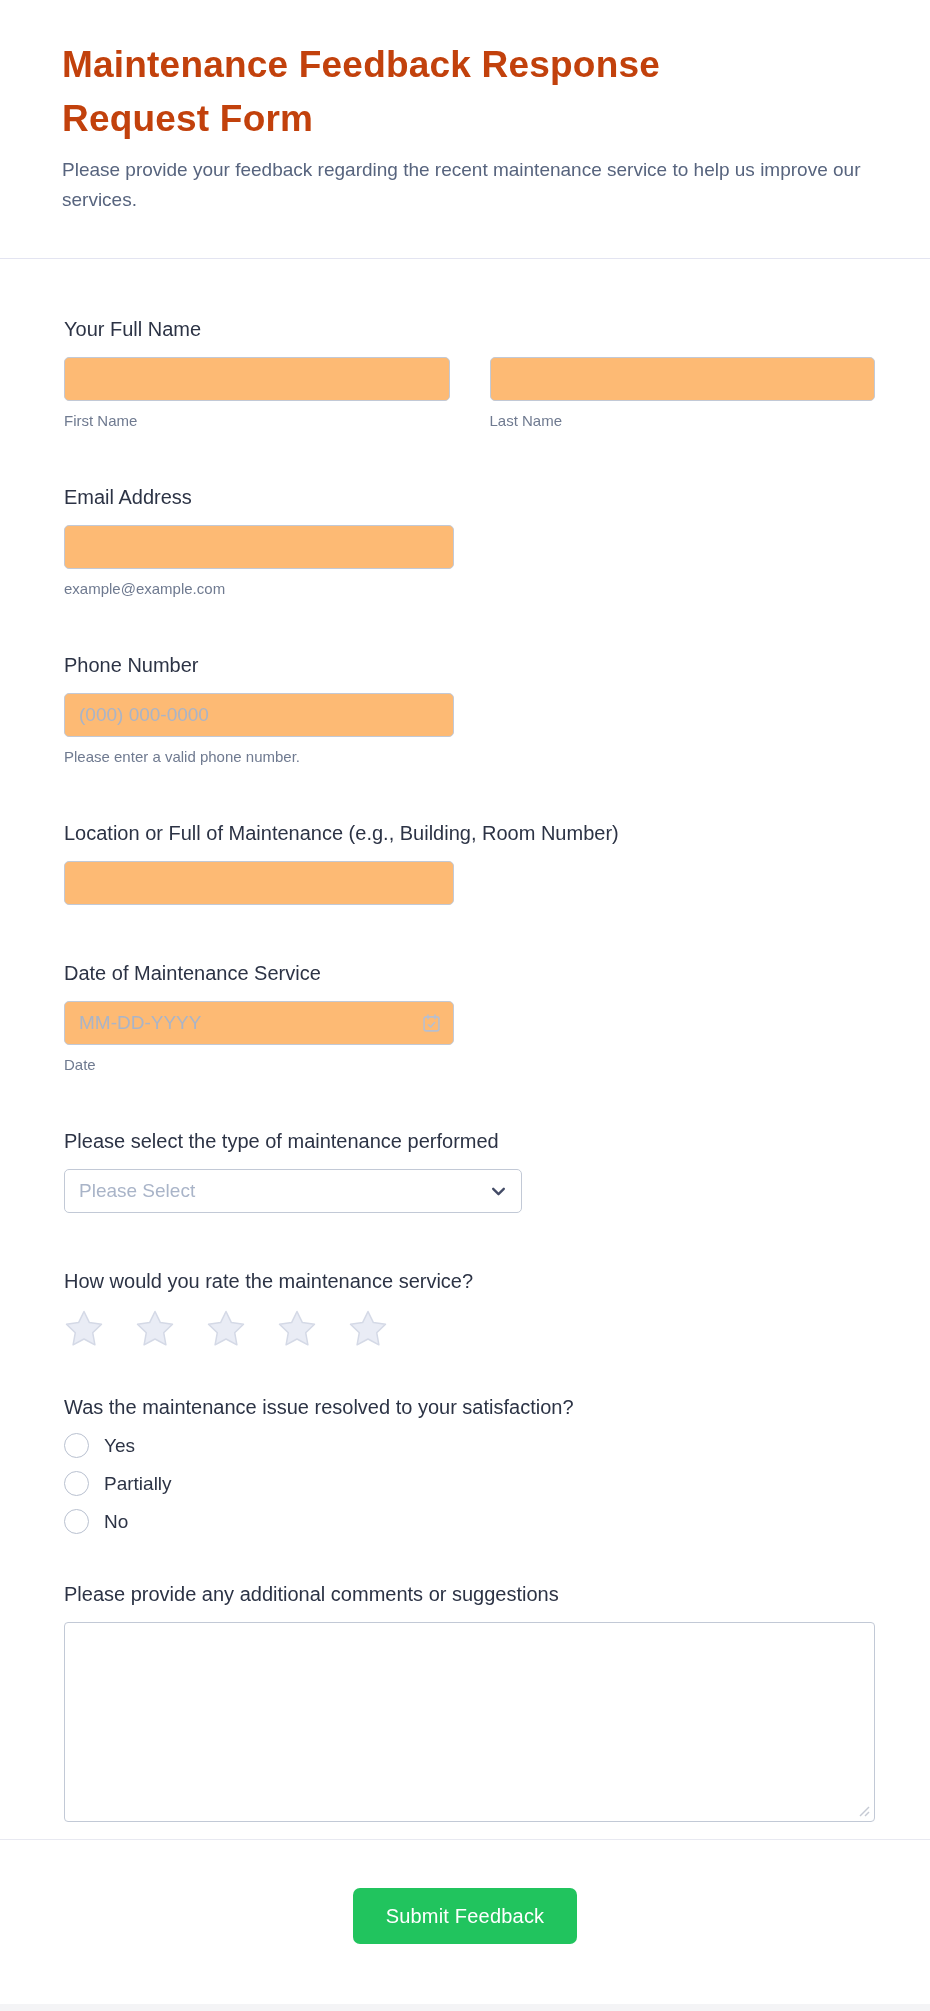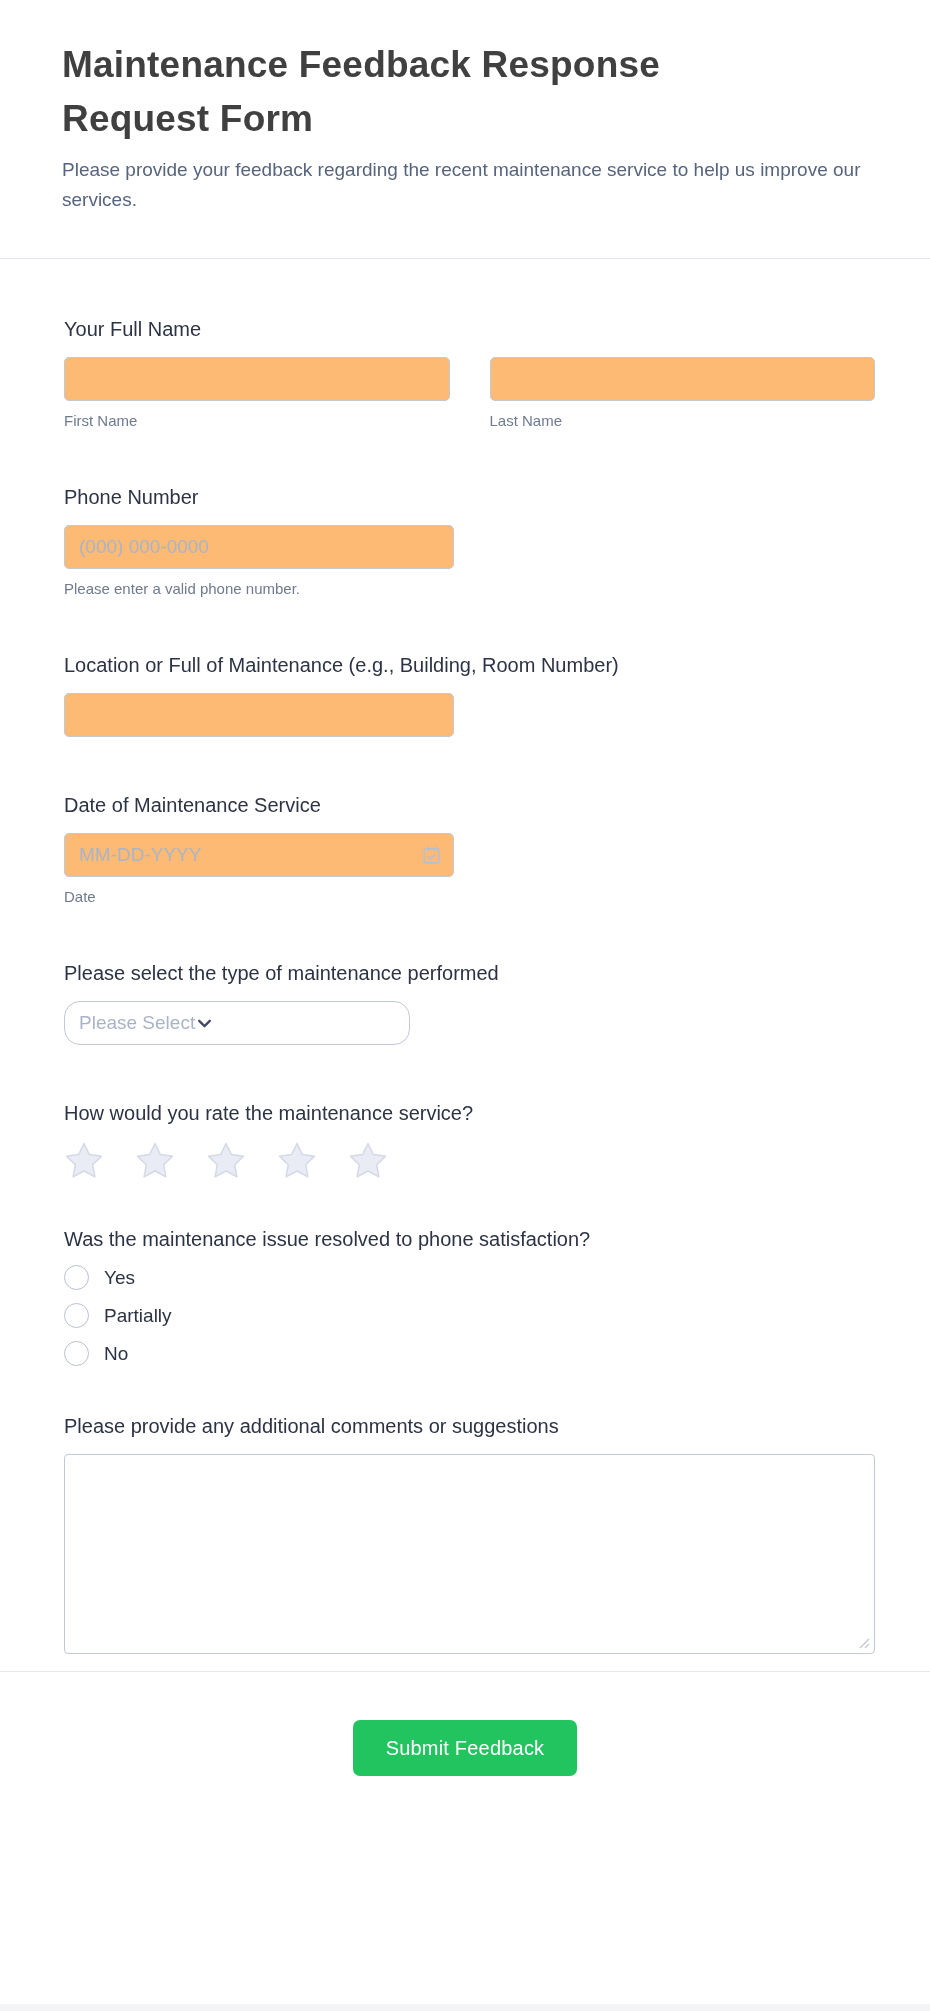--- a/index.html
+++ b/index.html
@@ -3,21 +3,21 @@
 <meta charset="utf-8">
 <style>
   * { margin:0; padding:0; box-sizing:border-box; }
   html,body { background:#fff; }
   body { font-family:"Liberation Sans", sans-serif; color:#2c3345; }
 
   .page { width:930px; height:2011px; background:#fff; position:relative; overflow:hidden; }
 
   
   .form-header { padding:38px 62px 0 62px; }
-  .form-title { font-size:37px; font-weight:700; color:#404040; line-height:1.45; max-width:700px; letter-spacing:0.2px; }
+  .form-title { font-size:37px; font-weight:700; color:#c2410c; line-height:1.45; max-width:700px; letter-spacing:0.2px; }
   .form-subtitle { margin-top:10px; font-size:19px; color:#57647e; line-height:1.55; max-width:806px; }
   .header-divider { border:none; border-top:1px solid #e3e4f1; margin-top:44px; }
 
   
   .form-body { padding:58px 55px 0 64px; }
 
   .field { margin-bottom:56px; }
   .field-label { font-size:20px; font-weight:500; color:#2c3345; line-height:1.2; margin-bottom:16px; display:block; }
   .sublabel { font-size:15px; color:#6f7a90; margin-top:11px; }
 
@@ -31,22 +31,22 @@
   .name-row { display:flex; gap:40px; }
   .name-col { width:390px; }
   .name-col .text-input { width:100%; }
 
   .input-wrap { position:relative; width:390px;border-radius:16px; }
   .input-wrap .text-input { width:100%; }
   .cal-icon { position:absolute; right:12px; top:50%; transform:translateY(-50%); width:21px; height:21px; pointer-events:none; }
 
   
   .select-box {
-    height:44px; width:346px; border:1px solid #c2c9d6; border-radius:16px; background:#fff;
-    display:flex; align-items:center; justify-content:flex-start; padding:0 14px; cursor:pointer;
+    height:44px; width:458px; border:1px solid #c2c9d6; border-radius:5px; background:#fff;
+    display:flex; align-items:center; justify-content:space-between; padding:0 14px; cursor:pointer;
   }
   .select-value { font-size:19px; color:#a9b4c8; }
   .chevron-wrap { width:18px; height:18px; display:flex; align-items:center; justify-content:center; }
 
   
   .stars-row { display:flex; gap:31px; margin-top:2px; }
   .star { width:40px; height:38px; display:inline-block; cursor:pointer; }
 
   
   .radio-group { margin-top:14px; }
@@ -97,20 +97,25 @@
           <input class="text-input" type="text" value="" style="">
           <div class="sublabel">First Name</div>
         </div>
         <div class="name-col">
           <input class="text-input" type="text" value="" style="">
           <div class="sublabel">Last Name</div>
         </div>
       </div>
     </div>
 
+    <div class="field">
+      <label class="field-label">Email Address</label>
+      <input class="text-input" type="text" value="" style="">
+      <div class="sublabel">example@example.com</div>
+    </div>
 
     <div class="field">
       <label class="field-label">Phone Number</label>
       <input class="text-input" type="text" placeholder="(000) 000-0000" style="">
       <div class="sublabel">Please enter a valid phone number.</div>
     </div>
 
     <div class="field">
       <label class="field-label">Location or Full of Maintenance (e.g., Building, Room Number)</label>
       <input class="text-input" type="text" value="" style="">
@@ -159,21 +164,21 @@
           <span class="star"><svg viewBox="0 0 40 38" width="40" height="38">
               <path d="M20 2.5 L25.4 13.6 L37.5 15.2 L28.7 23.7 L30.9 35.8 L20 30 L9.1 35.8 L11.3 23.7 L2.5 15.2 L14.6 13.6 Z" fill="#e9ecf5" stroke="#d4d9e6" stroke-width="1.5" stroke-linejoin="round"></path>
             </svg></span>
           <span class="star"><svg viewBox="0 0 40 38" width="40" height="38">
               <path d="M20 2.5 L25.4 13.6 L37.5 15.2 L28.7 23.7 L30.9 35.8 L20 30 L9.1 35.8 L11.3 23.7 L2.5 15.2 L14.6 13.6 Z" fill="#e9ecf5" stroke="#d4d9e6" stroke-width="1.5" stroke-linejoin="round"></path>
             </svg></span>
         </div>
     </div>
 
     <div class="field" style="margin-bottom:48px;">
-      <label class="field-label" style="margin-bottom:0;">Was the maintenance issue resolved to phone satisfaction?</label>
+      <label class="field-label" style="margin-bottom:0;">Was the maintenance issue resolved to your satisfaction?</label>
       <div class="radio-group">
         <div class="radio-row">
           <span class="radio-circle"></span>
           <span class="radio-label">Yes</span>
         </div>
         <div class="radio-row">
           <span class="radio-circle"></span>
           <span class="radio-label">Partially</span>
         </div>
         <div class="radio-row">

